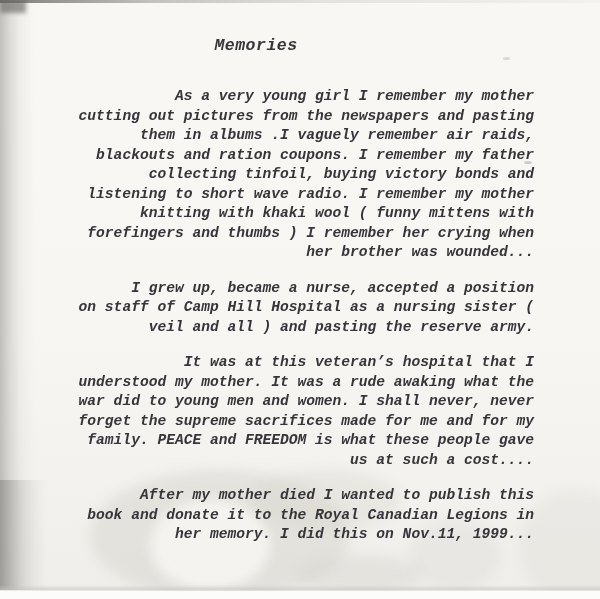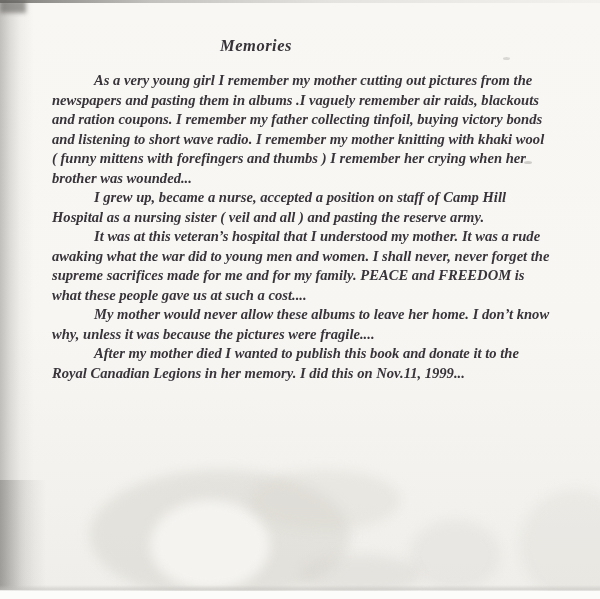--- a/index.html
+++ b/index.html
@@ -67,39 +67,39 @@
   .g5 { left: 520px; top: 490px; width: 110px; height: 110px; border-radius: 50%;
         background: rgba(219,216,210,0.30); }
   .g6 { left: 300px; top: 555px; width: 120px; height: 40px; border-radius: 50%;
         background: rgba(210,207,200,0.35); }
   .speck1 { position: absolute; left: 524px; top: 161px; width: 8px; height: 3px;
         background: rgba(165,163,160,0.5); border-radius: 50%; }
   .speck2 { position: absolute; left: 503px; top: 57px; width: 7px; height: 3px;
         background: rgba(180,178,175,0.45); border-radius: 50%; }
   
   .script {
-    font-family: Liberation Serif, serif;
+    font-family: Liberation Mono, monospace;
     font-style: italic;
     font-weight: bold;
     color: #38343a;
   }
   .title {
     position: absolute; left: 0; top: 36px;
     width: 512px; 
     text-align: center;
     font-size: 16.5px;
     letter-spacing: 0.5px;
   }
   .body-text {
     position: absolute; left: 52px; top: 71px;
     width: 498px;
     font-size: 14.6px;
     line-height: 19.5px;
   }
-  .body-text p { margin: 0; text-indent: 42px; }
+  .body-text p { margin: 16px; text-indent: 42px; text-align: right; }
 </style>
 </head>
 <body>
 
 <div class="scan">
   <div class="paper"></div>
 
   <div class="edge-left"></div>
   <div class="edge-left-bottom"></div>
   <div class="edge-top"></div>
@@ -113,20 +113,19 @@
   <div class="ghost g6"></div>
   <div class="speck1"></div>
   <div class="speck2"></div>
 
   <div class="title script">Memories</div>
 
   <div class="body-text script">
     <p>As a very young girl I remember my mother cutting out pictures from the newspapers and pasting them in albums .I vaguely remember air raids, blackouts and ration coupons. I remember my father collecting tinfoil, buying victory bonds and listening to short wave radio. I remember my mother knitting with khaki wool ( funny mittens with forefingers and thumbs ) I remember her crying when her brother was wounded...</p>
     <p>I grew up, became a nurse, accepted a position on staff of Camp Hill Hospital as a nursing sister ( veil and all ) and pasting the reserve army.</p>
     <p>It was at  this veteran’s hospital that I understood my mother. It was a rude awaking what the war did to young men and women. I shall never, never forget the supreme sacrifices made for me and for my family. PEACE and FREEDOM  is what these people gave us at such a cost....</p>
-    <p>My mother would never allow these albums to leave her home. I don’t know why, unless it was because the pictures were fragile....</p>
     <p>After my mother died I wanted to publish this book and donate it to the Royal Canadian Legions in her memory. I did this on Nov.11, 1999...</p>
 
   </div>
 
   <div class="edge-bottom"></div>
   <div class="below-page"></div>
 </div>
 
 </body></html>

